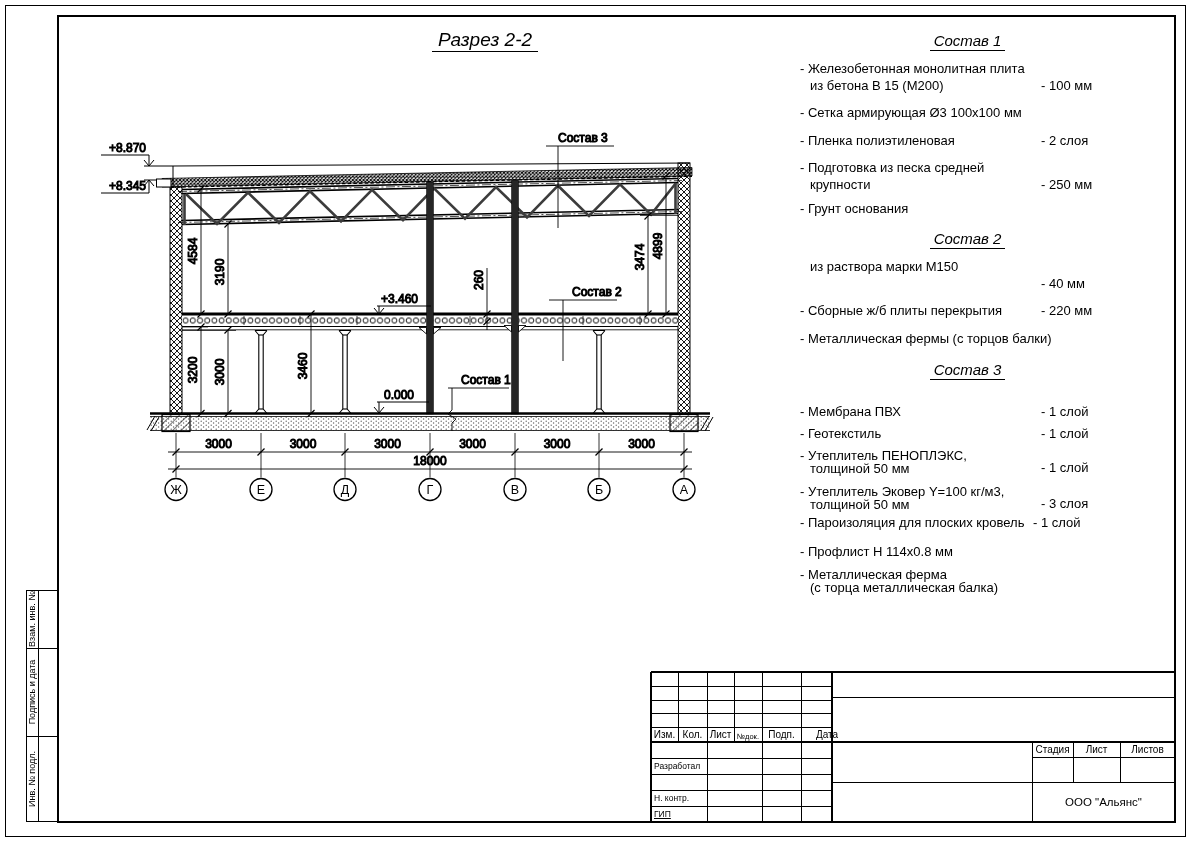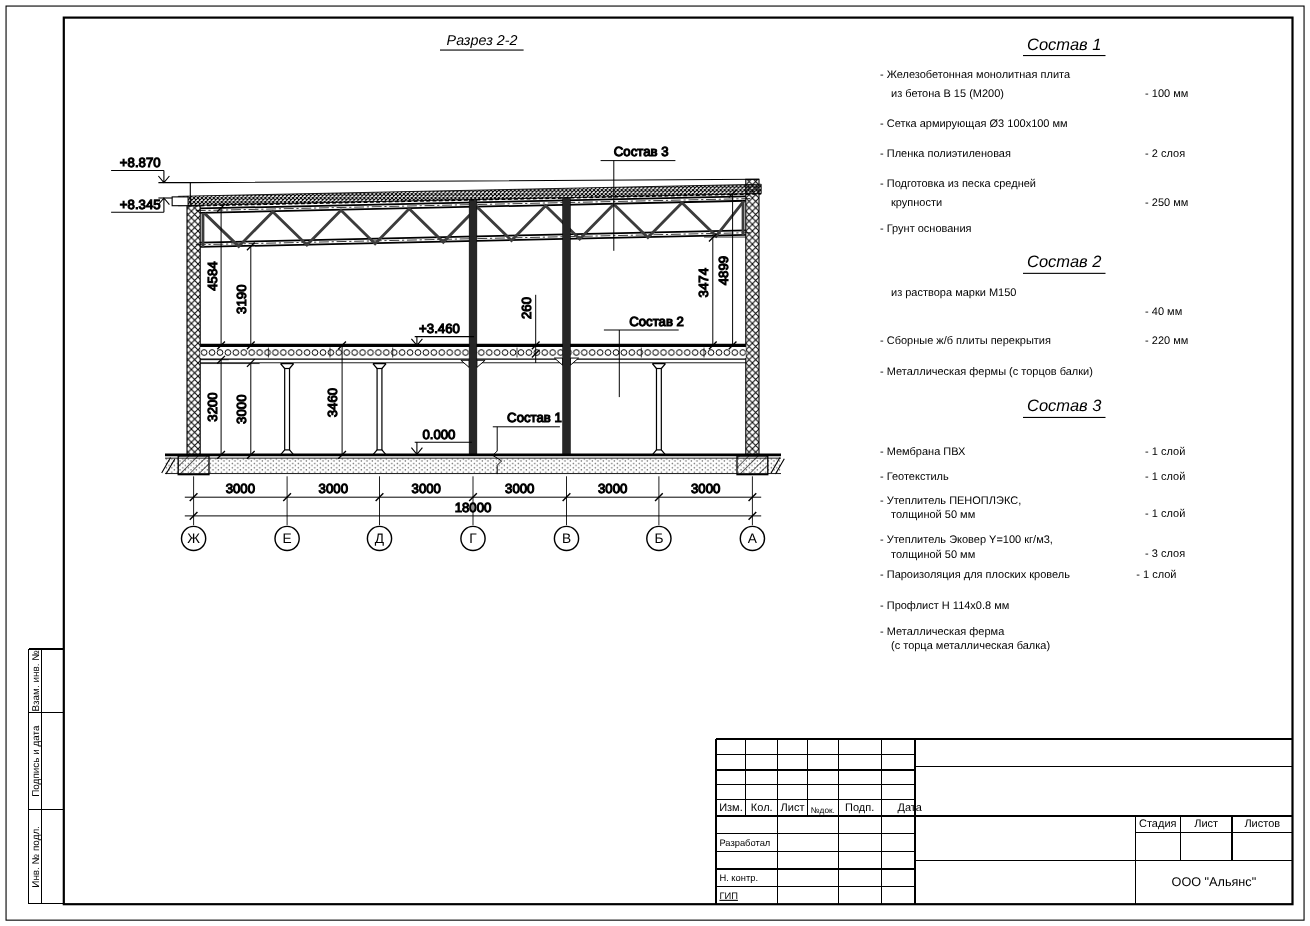--- a/index.html
+++ b/index.html
@@ -1,28 +1,28 @@
 <!DOCTYPE html>
 <html><head>
 <meta charset="utf-8">
 <style>
   html,body{margin:0;padding:0;background:#e8e8e8;}
   #sheet{position:relative;width:1191px;height:842px;background:#fff;overflow:hidden;
          font-family:"Liberation Sans",sans-serif;color:#000;}
   svg{position:absolute;left:0;top:0;}
   svg text{font-family:"Liberation Sans",sans-serif;fill:#000;}
 
-  .dtitle{position:absolute;left:400px;top:29px;width:170px;
-          font-size:13px;font-style:italic;}
+  .dtitle{position:absolute;left:400px;top:29px;width:170px;text-align:center;
+          font-size:19px;font-style:italic;}
   .dtitle span{border-bottom:1.4px solid #000;padding:0 6px 1px;}
 
   #specs{position:absolute;left:795px;top:0;width:345px;height:640px;}
   .sh{position:absolute;left:0;width:345px;text-align:center;font-size:15px;font-style:italic;}
   .sh span{border-bottom:1.3px solid #000;padding:0 4px 1px;}
-  .si{position:absolute;left:5px;width:340px;font-size:10px;line-height:16.5px;white-space:nowrap;}
+  .si{position:absolute;left:5px;width:340px;font-size:13px;line-height:16.5px;white-space:nowrap;}
   .si .sl2{padding-left:10px;}
   .sv{position:absolute;left:241px;top:0;white-space:nowrap;}
 
   .tbt{position:absolute;font-size:10px;line-height:12px;text-align:center;white-space:nowrap;}
   .tbl{position:absolute;font-size:8.5px;line-height:11px;text-align:left;white-space:nowrap;}
   .rot{position:absolute;font-size:9px;white-space:nowrap;transform:translate(-50%,-50%) rotate(-90deg);}
 </style>
 </head>
 <body>
 

